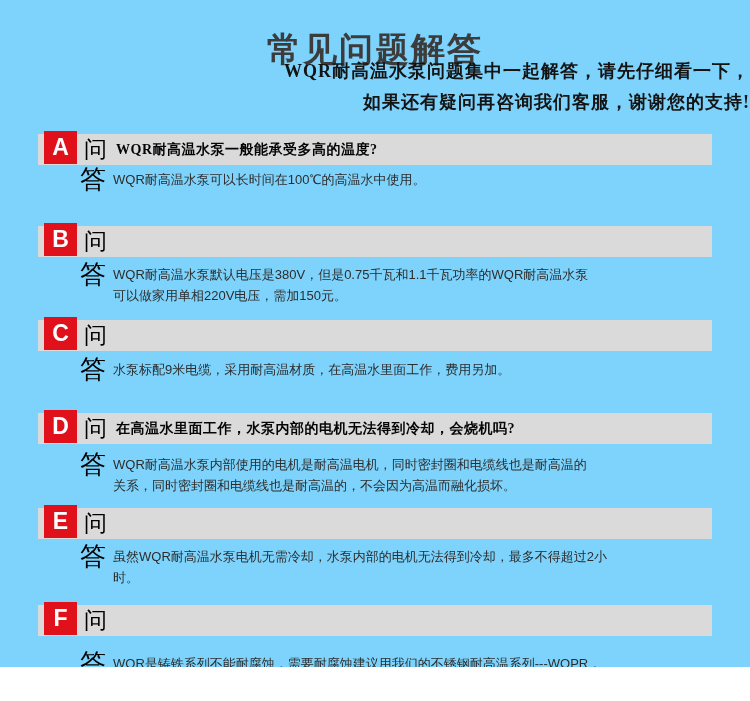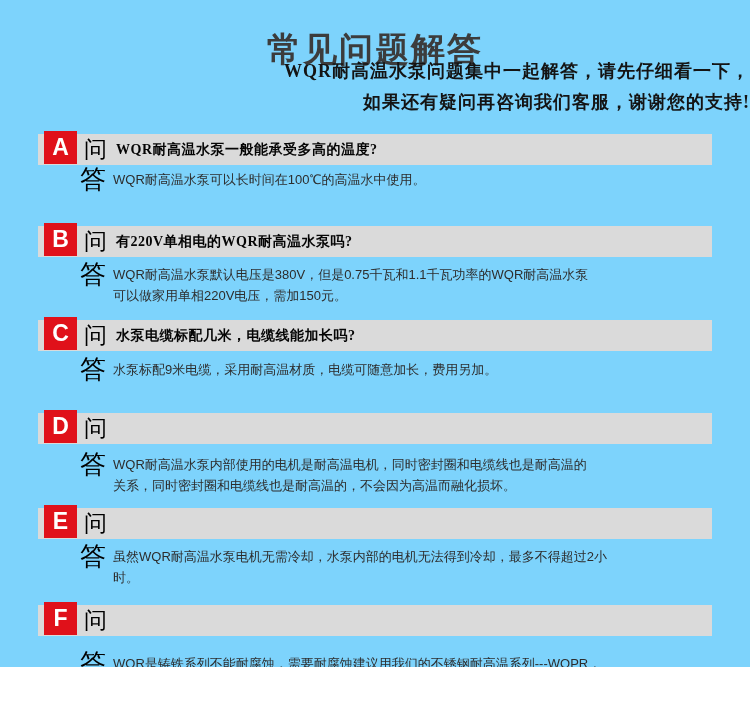--- a/index.html
+++ b/index.html
@@ -106,41 +106,40 @@
     <span class="qtext">WQR耐高温水泵一般能承受多高的温度?</span>
   </div>
   <div class="arow" style="top:166px">
     <span class="amark">答</span>
     <div class="atext">WQR耐高温水泵可以长时间在100℃的高温水中使用。</div>
   </div>
 
   <div class="qbar" style="top:226px">
     <span class="badge">B</span>
     <span class="qmark">问</span>
-    <span class="qtext">有220V单相电的WQR耐高温水泵吗?</span>
   </div>
   <div class="arow" style="top:261px">
     <span class="amark">答</span>
     <div class="atext">WQR耐高温水泵默认电压是380V，但是0.75千瓦和1.1千瓦功率的WQR耐高温水泵
 可以做家用单相220V电压，需加150元。</div>
   </div>
 
   <div class="qbar" style="top:320px">
     <span class="badge">C</span>
     <span class="qmark">问</span>
-    <span class="qtext">水泵电缆标配几米，电缆线能加长吗?</span>
   </div>
   <div class="arow" style="top:356px">
     <span class="amark">答</span>
-    <div class="atext">水泵标配9米电缆，采用耐高温材质，电缆可随意加长，费用另加。</div>
+    <div class="atext">水泵标配9米电缆，采用耐高温材质，在高温水里面工作，费用另加。</div>
   </div>
 
   <div class="qbar" style="top:413px">
     <span class="badge">D</span>
     <span class="qmark">问</span>
+    <span class="qtext">在高温水里面工作，水泵内部的电机无法得到冷却，会烧机吗?</span>
   </div>
   <div class="arow" style="top:451px">
     <span class="amark">答</span>
     <div class="atext">WQR耐高温水泵内部使用的电机是耐高温电机，同时密封圈和电缆线也是耐高温的
 关系，同时密封圈和电缆线也是耐高温的，不会因为高温而融化损坏。</div>
   </div>
 
   <div class="qbar" style="top:508px">
     <span class="badge">E</span>
     <span class="qmark">问</span>

